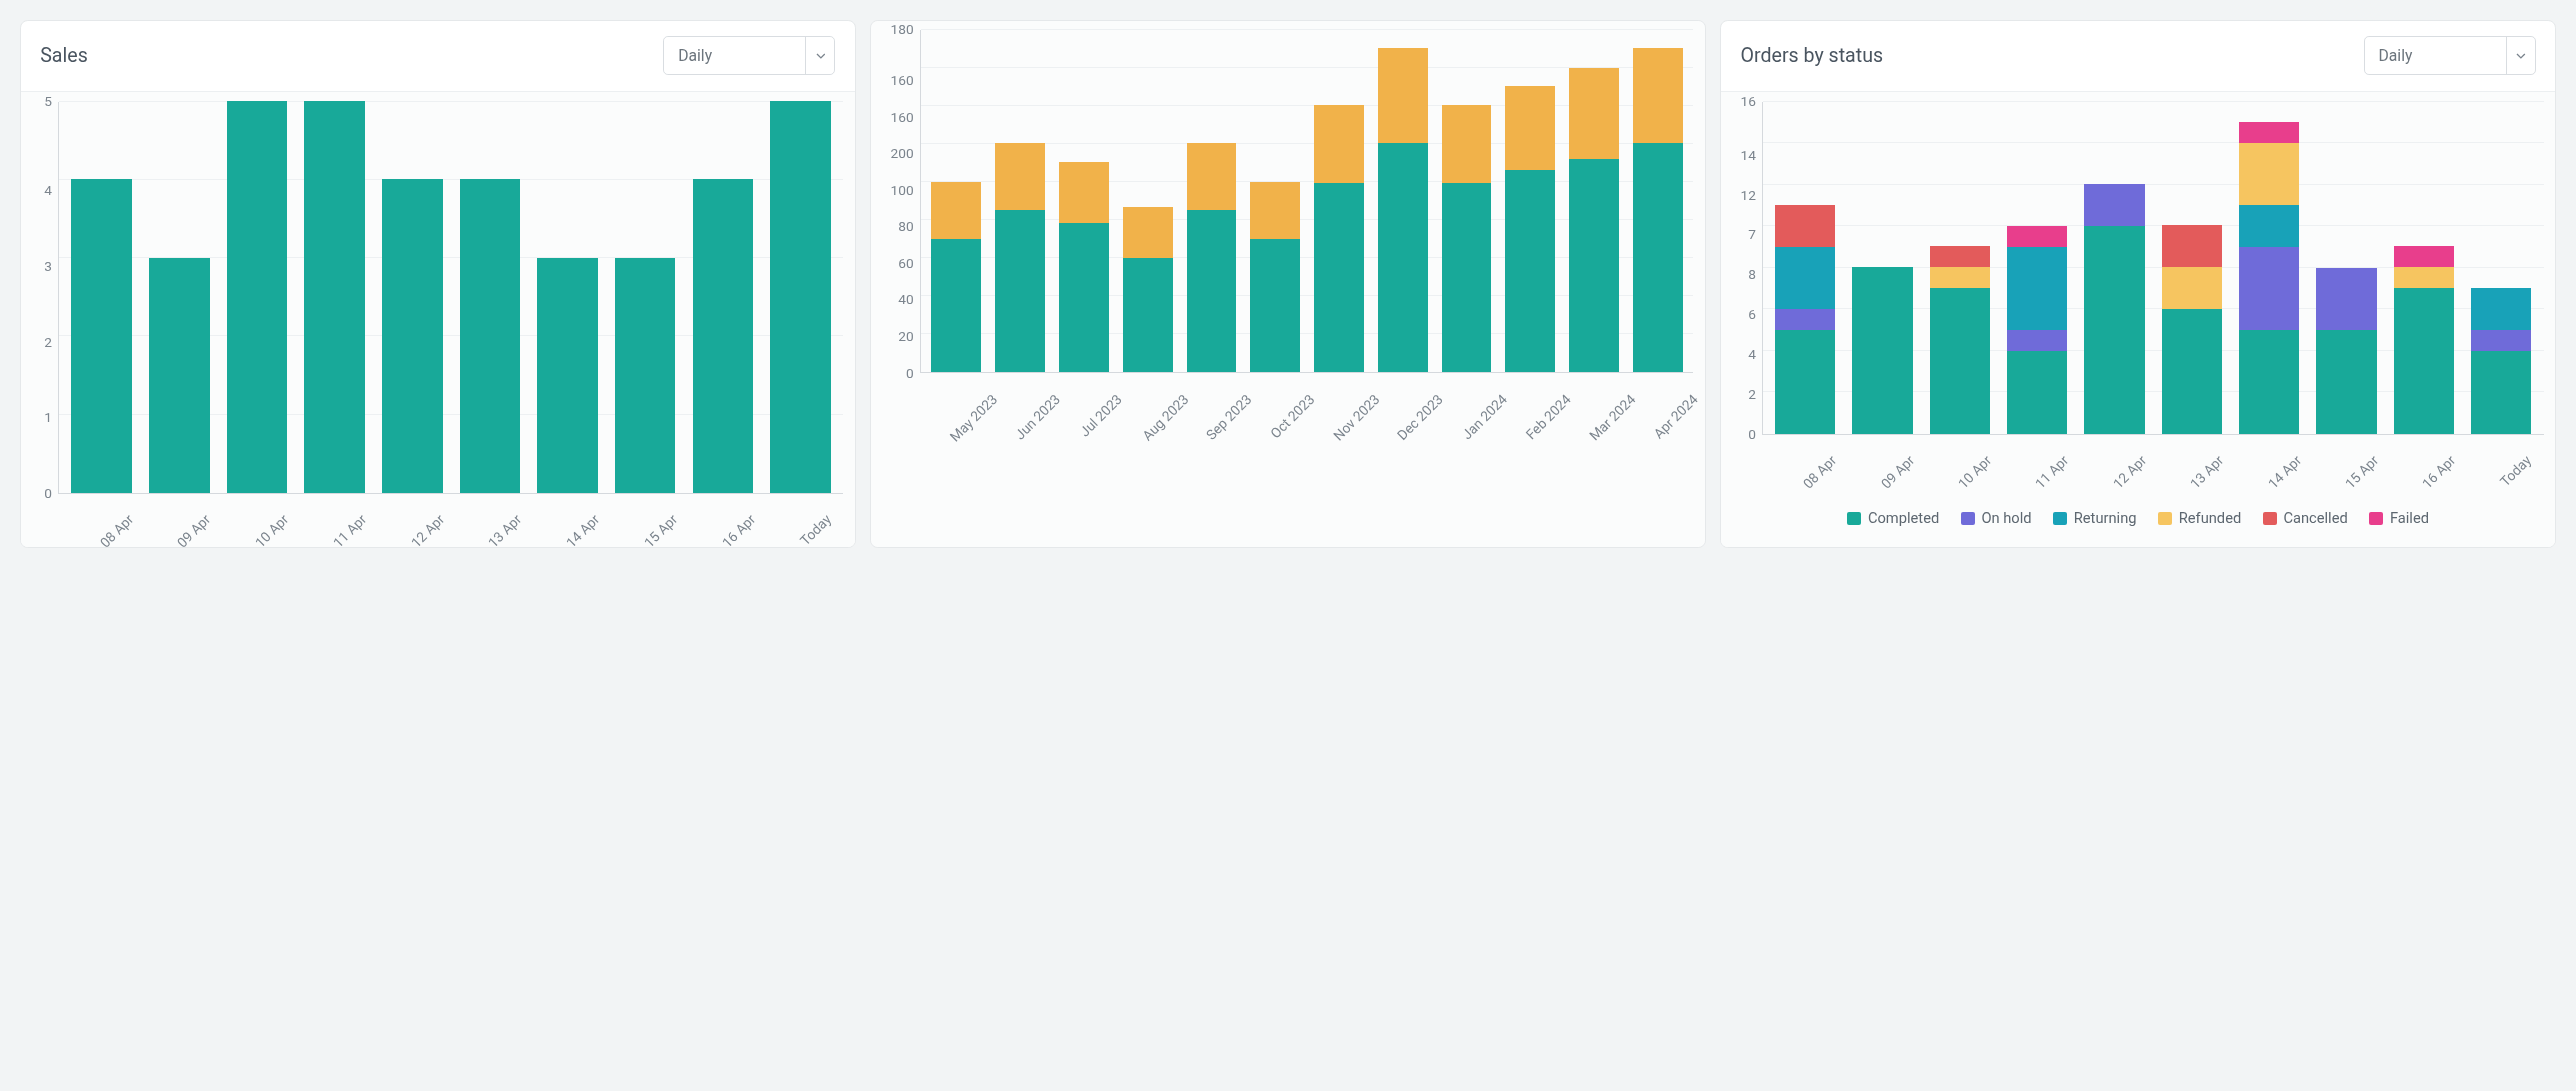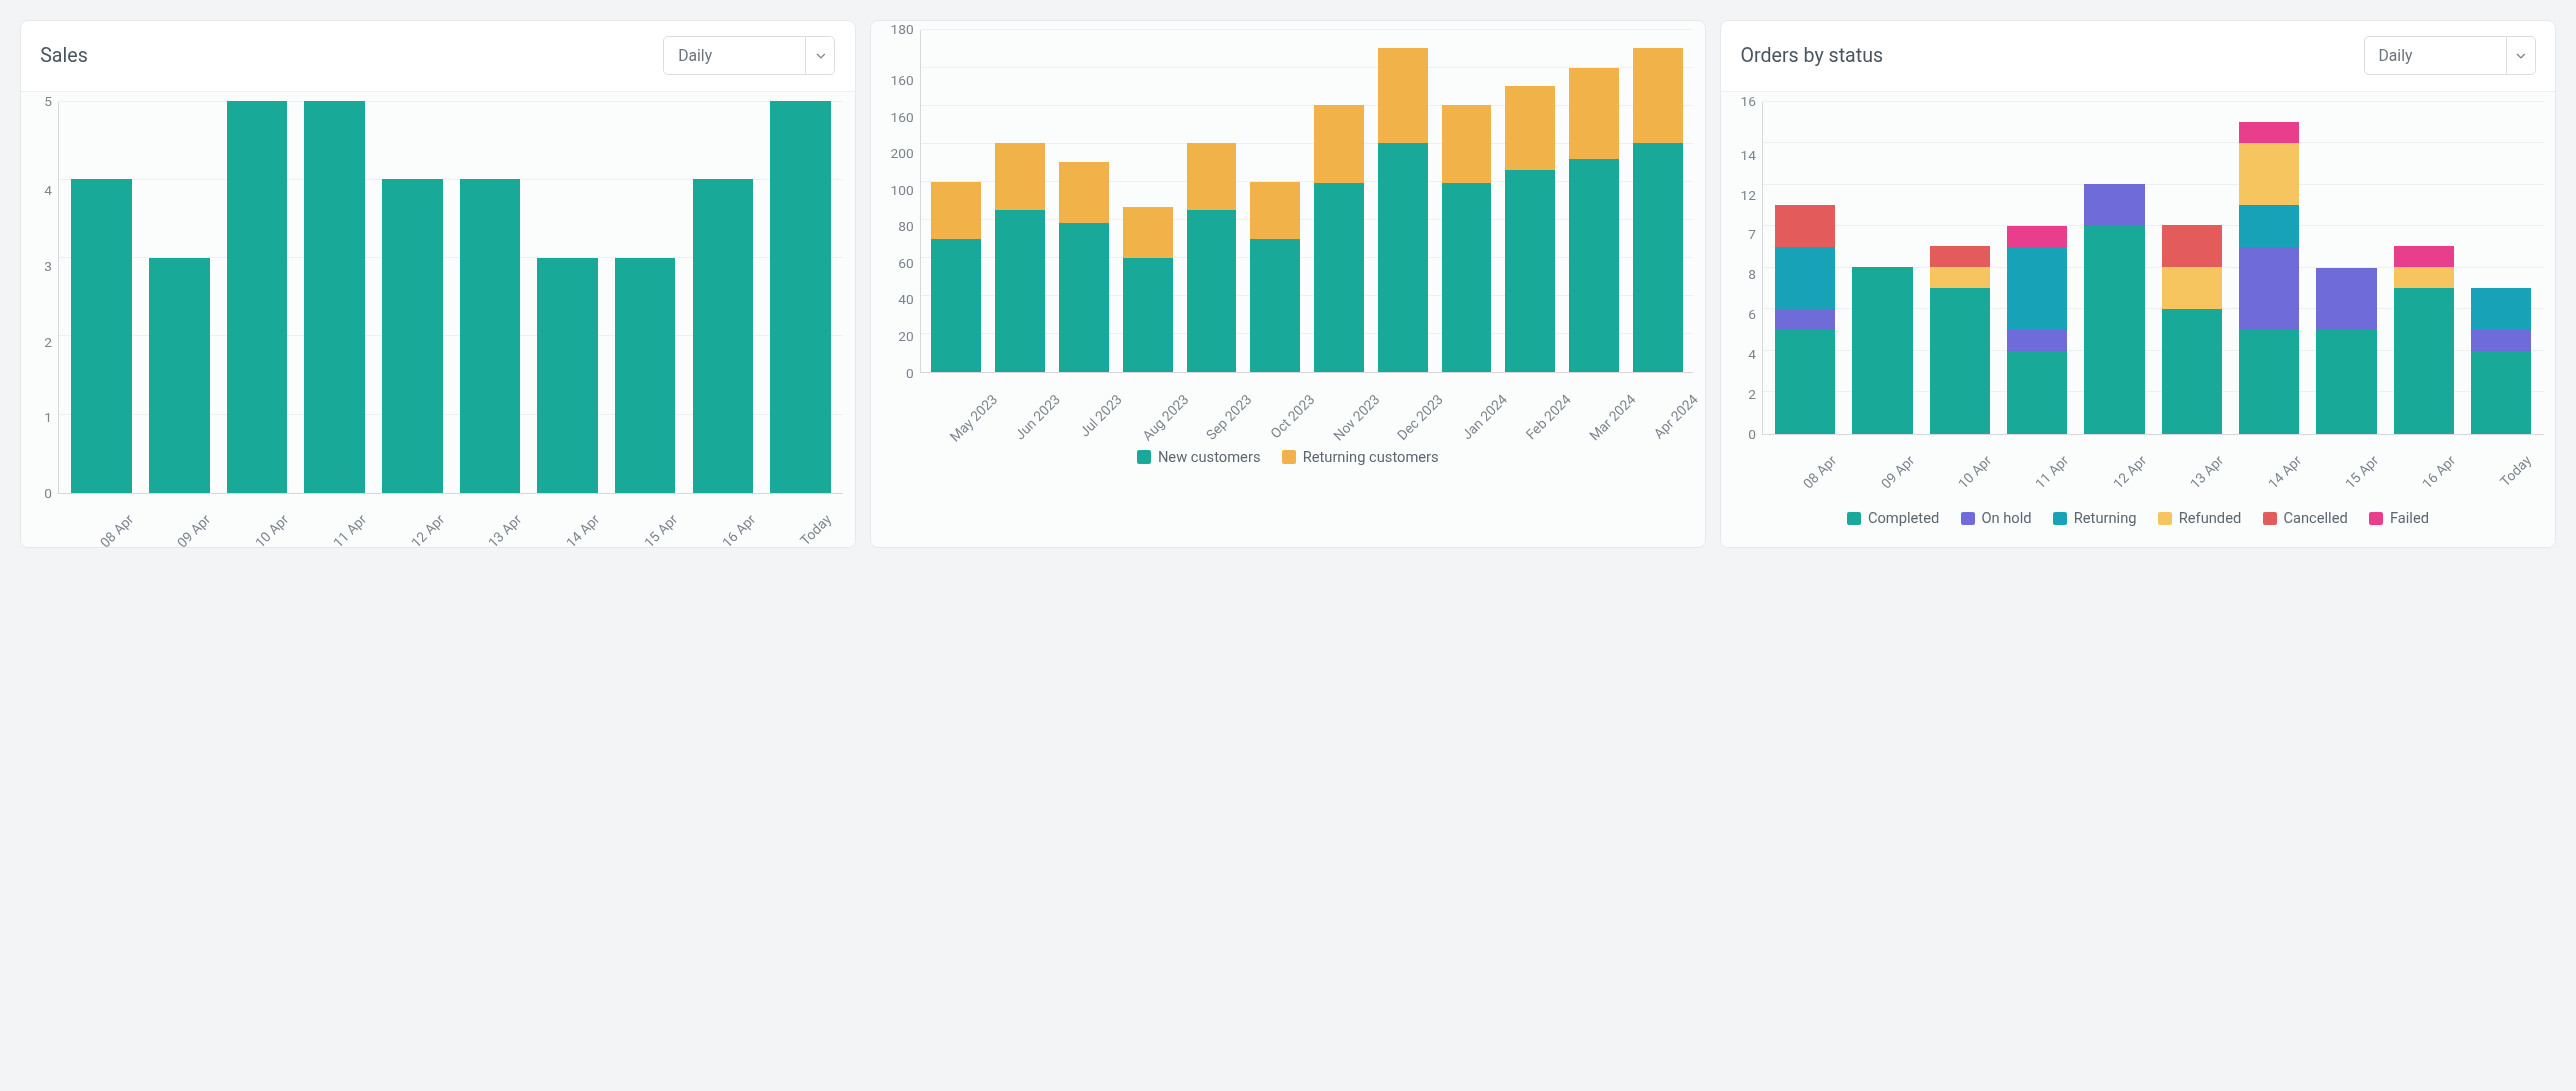--- a/index.html
+++ b/index.html
@@ -367,30 +367,20 @@
             <div class="x-tick"><span>Sep 2023</span></div>
             <div class="x-tick"><span>Oct 2023</span></div>
             <div class="x-tick"><span>Nov 2023</span></div>
             <div class="x-tick"><span>Dec 2023</span></div>
             <div class="x-tick"><span>Jan 2024</span></div>
             <div class="x-tick"><span>Feb 2024</span></div>
             <div class="x-tick"><span>Mar 2024</span></div>
             <div class="x-tick"><span>Apr 2024</span></div>
           </div>
         </div>
-      <div class="legend">
-        <div class="legend-item">
-          <span class="swatch" style="background:#18a999"></span>
-          <span>New customers</span>
-        </div>
-        <div class="legend-item">
-          <span class="swatch" style="background:#f1b24a"></span>
-          <span>Returning customers</span>
-        </div>
-      </div>
     </div>
   </div>
 
   <div class="card">
     <div class="card-header">
       <div class="card-title">Orders by status</div>
       <div class="select">
         <div class="select-value">Daily</div>
         <div class="select-btn">
           <svg viewBox="0 0 10 6">

